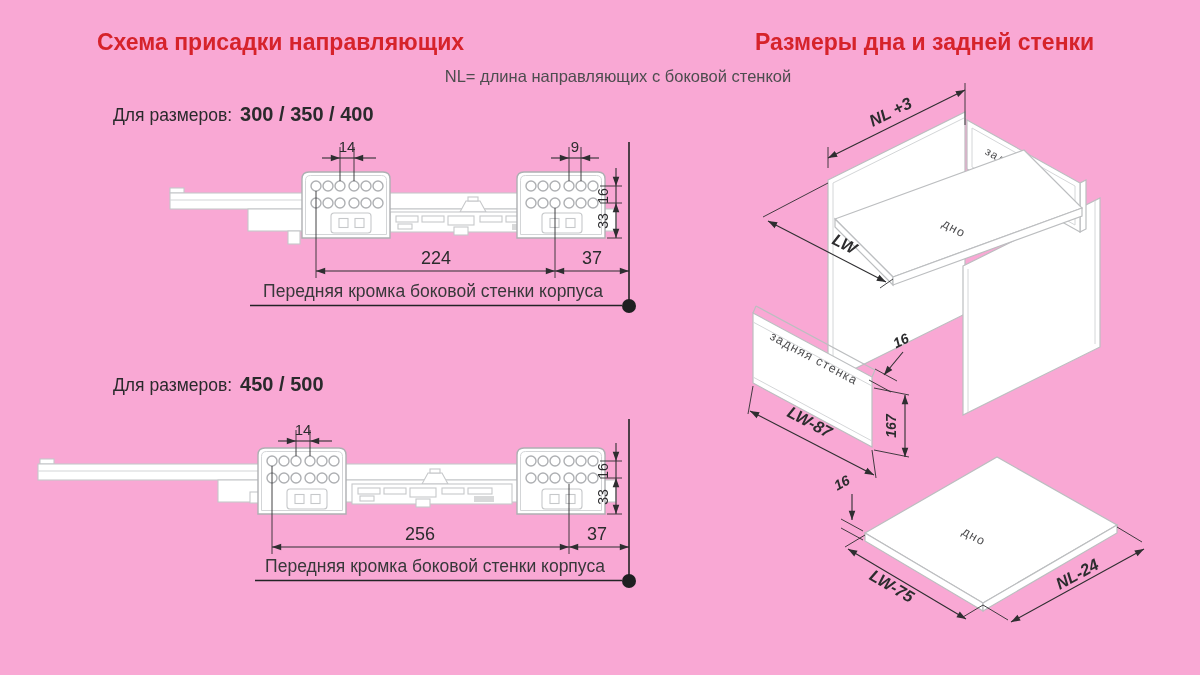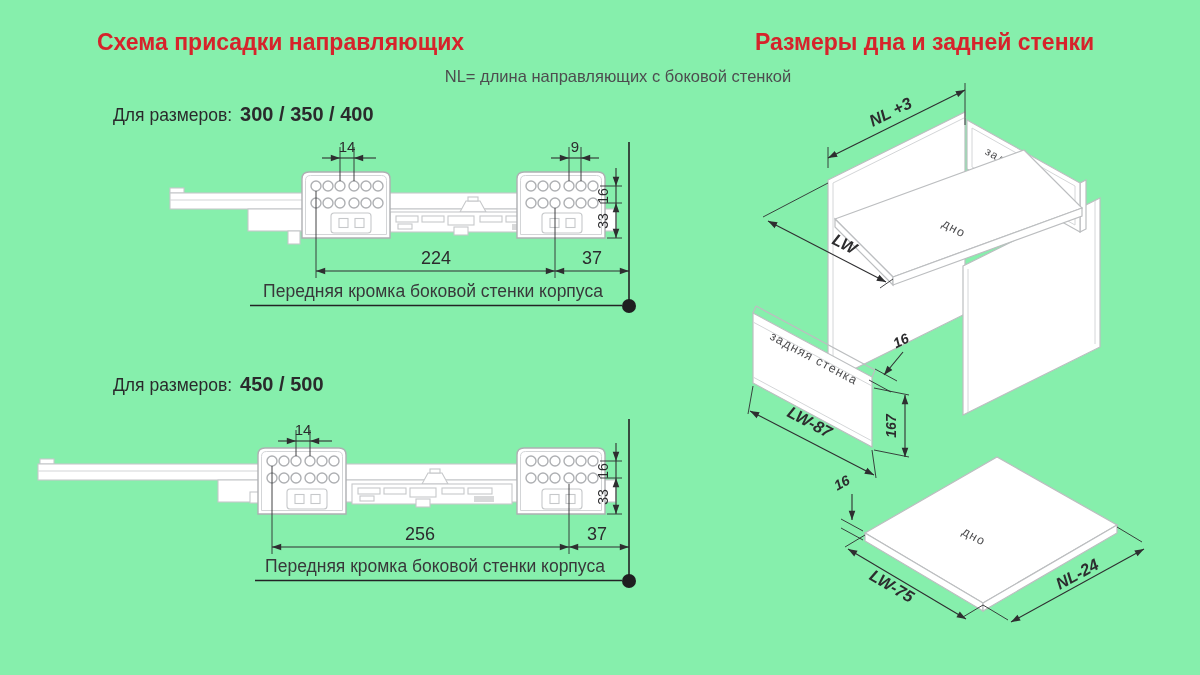--- a/index.html
+++ b/index.html
@@ -1,16 +1,16 @@
 <!DOCTYPE html>
 <html><head>
 <meta charset="utf-8">
 <style>
   html,body{margin:0;padding:0;background:#ffffff;}
-  .stage{position:relative;width:1200px;height:675px;background:#86efac;overflow:hidden;}
+  .stage{position:relative;width:1200px;height:675px;background:#f9a8d4;overflow:hidden;}
   svg{position:absolute;left:0;top:0;}
   text{font-family:"Liberation Sans",sans-serif;}
   .title{font-size:23px;font-weight:bold;fill:#d6232b;}
   .sub{font-size:16.5px;fill:#4d4d4f;}
   .for{font-size:17.5px;fill:#2a2a2c;}
   .sizes{font-size:20px;font-weight:bold;}
   .dim{font-size:15px;fill:#2c2c2e;text-anchor:middle;}
   .dimv{font-size:14px;fill:#2c2c2e;text-anchor:middle;}
   .dimb{font-size:18px;fill:#2c2c2e;text-anchor:middle;}
   .edge{font-size:17.5px;fill:#38383a;text-anchor:middle;}

